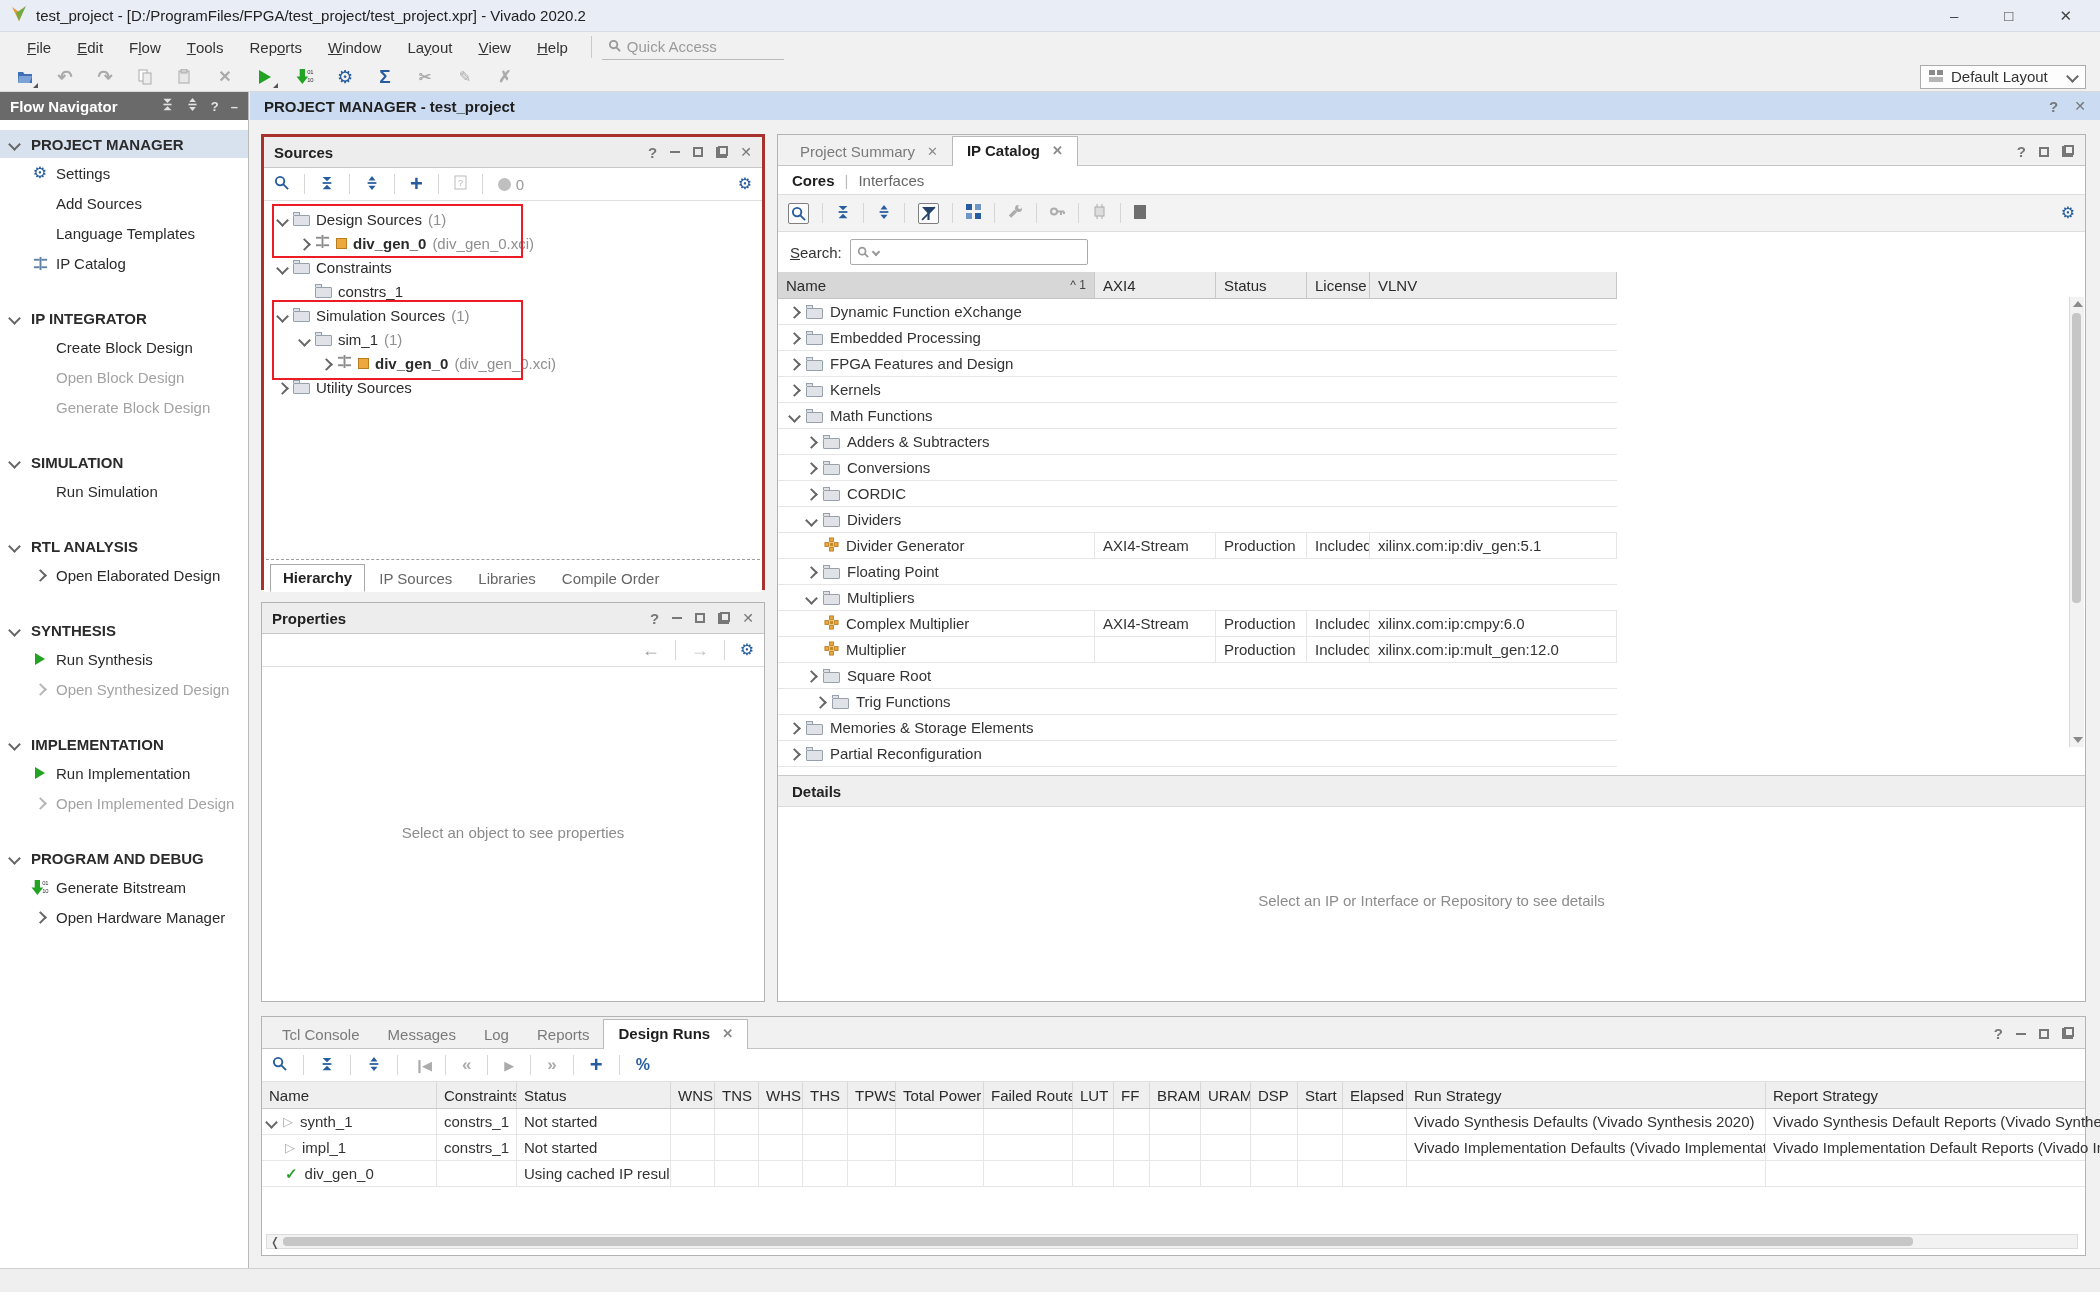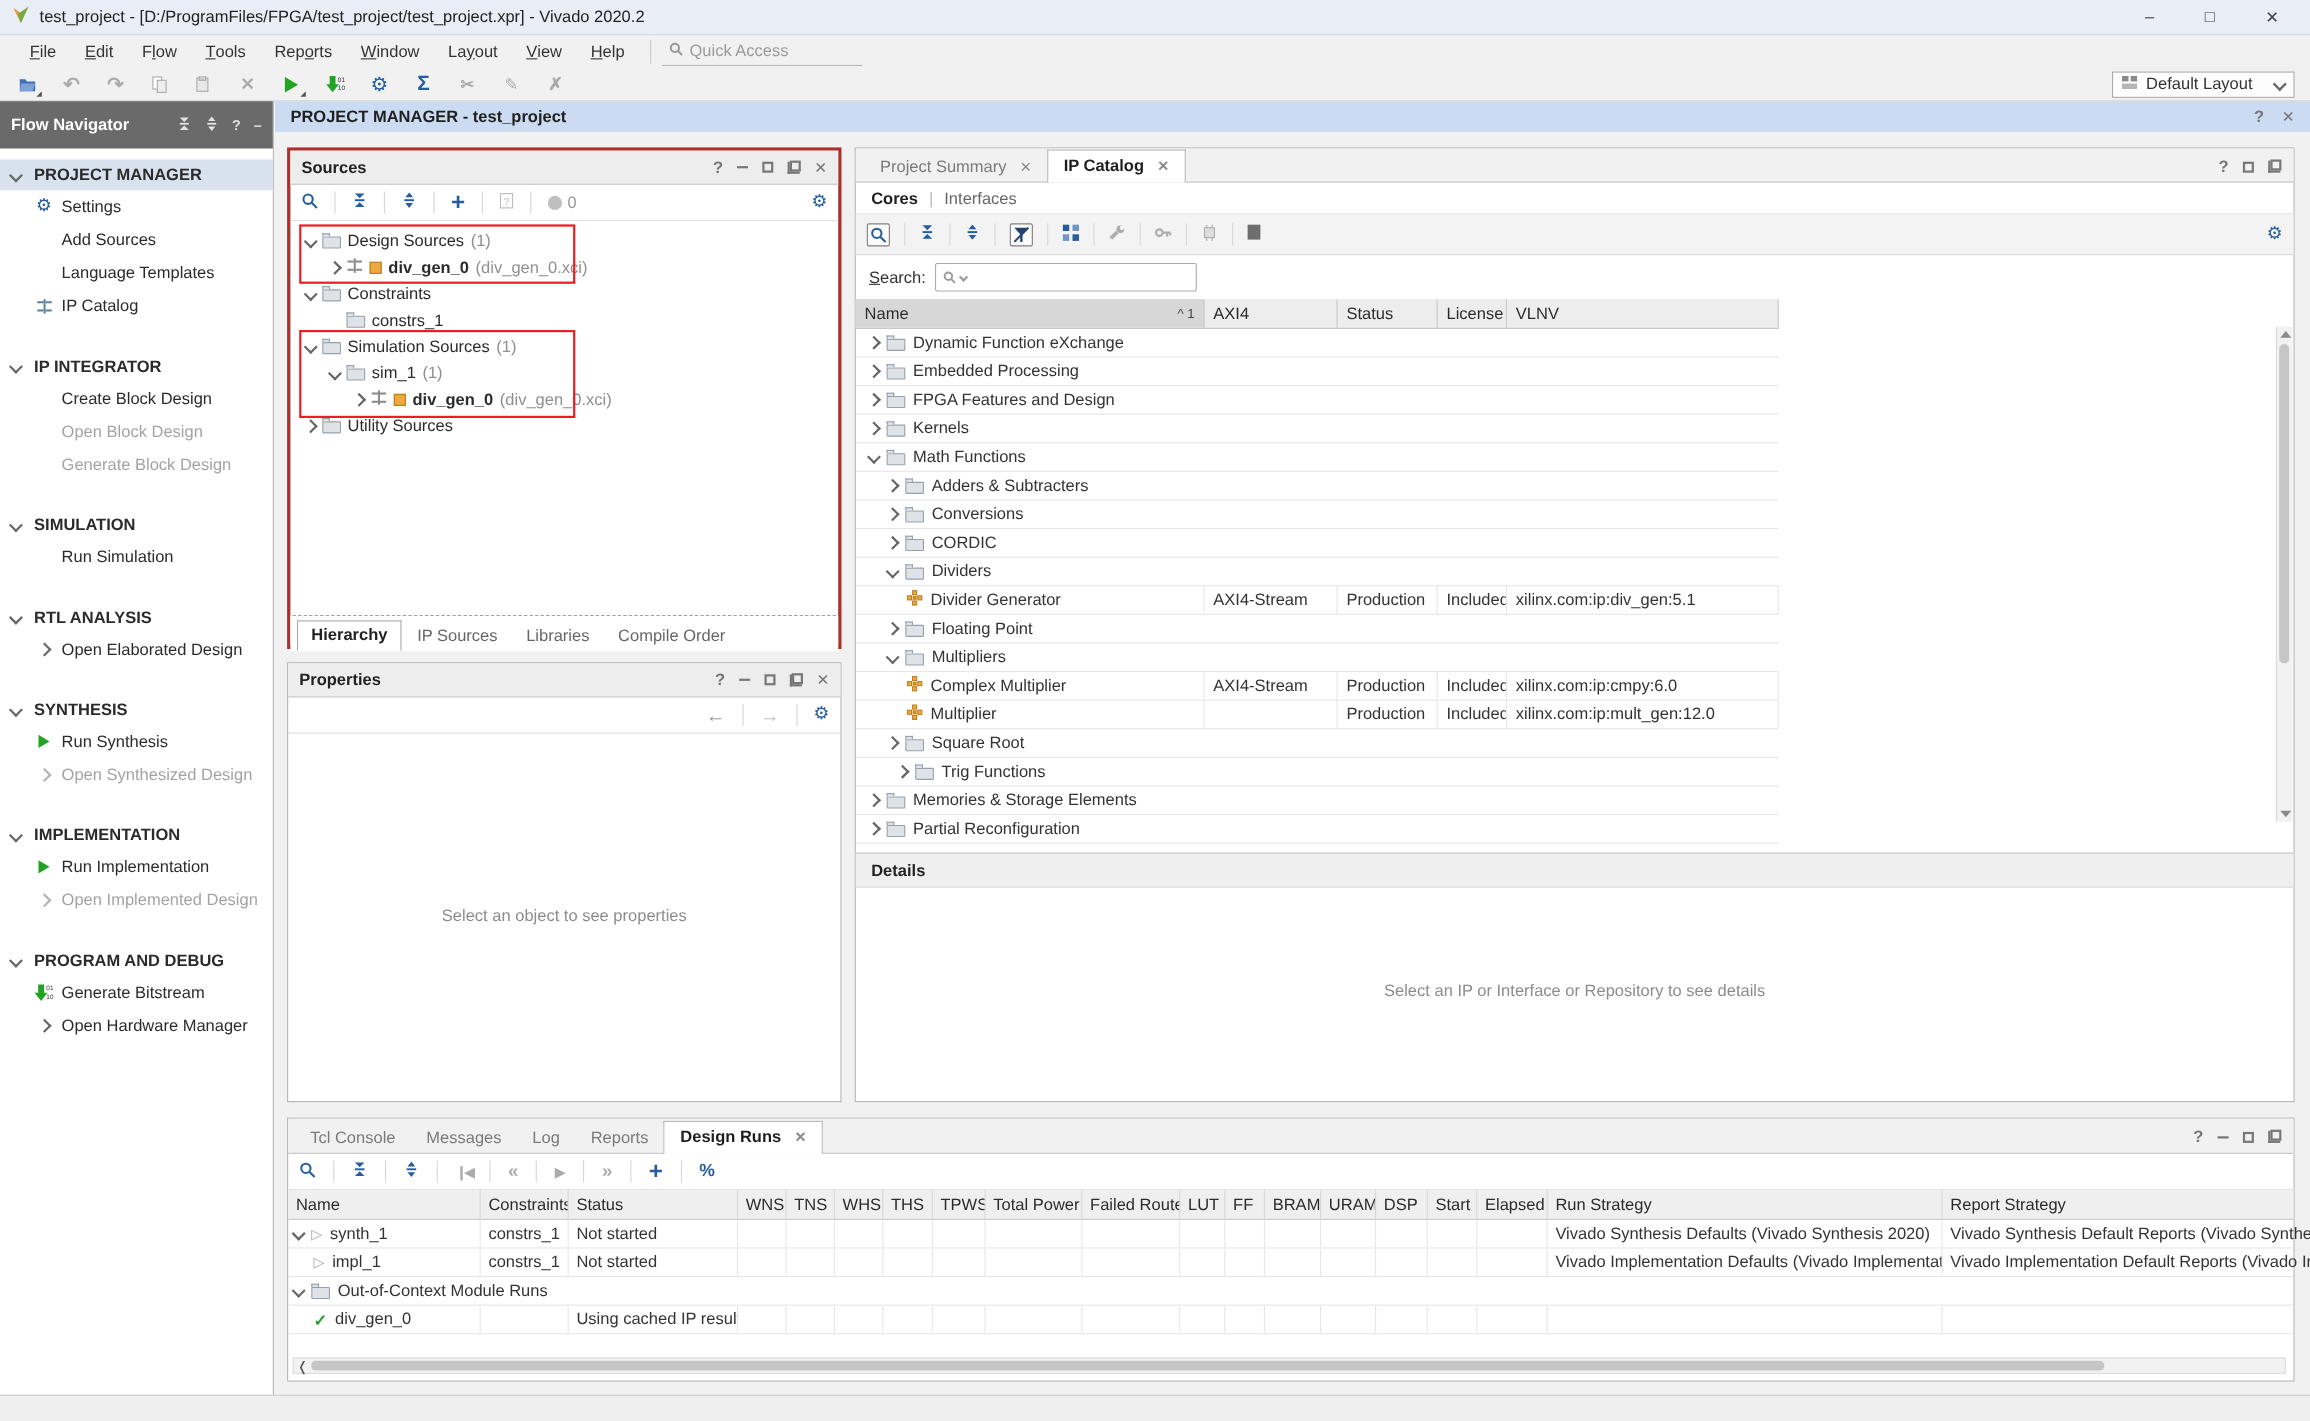--- a/index.html
+++ b/index.html
@@ -41,21 +41,21 @@
   .wm-max{display:inline-block;width:10px;height:10px;border:2px solid #777;box-sizing:border-box;}
   .wm-float{display:inline-block;position:relative;width:11px;height:11px;border-left:2px solid #777;border-bottom:2px solid #777;box-sizing:border-box;}
   .wm-float::after{content:"";position:absolute;right:-1px;top:-1px;width:6px;height:6px;border:2px solid #777;}
   .wm-x{color:#777;font-size:14px;}
   .wm-q{color:#777;font-size:15px;font-weight:bold;}
   .wicons{display:flex;gap:13px;align-items:center;margin-left:auto;}
   .badge0{width:13px;height:13px;border-radius:50%;background:#BFBFBF;display:inline-block;}
 
   
   .flownav{left:0;top:92px;width:249px;height:1176px;background:#FFF;border-right:1px solid #B9B9B9;box-sizing:border-box;}
-  .fnhdr{height:43px;background:#6A6A6A;color:#FFF;font-weight:bold;display:flex;align-items:center;padding:0 10px;}
+  .fnhdr{height:28px;background:#6A6A6A;color:#FFF;font-weight:bold;display:flex;align-items:center;padding:0 10px;}
   .fnhdr .ic{display:flex;gap:12px;margin-left:auto;color:#E3E3E3;font-size:13px;align-items:center;}
   .fnsec{margin-top:26px;}
   .fnsec.first{margin-top:10px;}
   .fnsechdr{height:28px;display:flex;align-items:center;gap:12px;padding-left:10px;font-weight:bold;color:#2B2B2B;}
   .fnsechdr.sel{background:#D8E1EE;}
   .fnitem{height:30px;display:flex;align-items:center;gap:8px;padding-left:56px;color:#2B2B2B;position:relative;}
   .fnitem.dis{color:#A3A3A3;}
   .fnitem .ii{position:absolute;left:30px;width:20px;display:flex;justify-content:center;}
 
   
@@ -932,27 +932,20 @@
         <span class="cc"></span>
         <span class="cc"></span>
         <span class="cc"></span>
         <span class="cc"></span>
         <span class="cc"></span>
         <span class="cc"></span>
         <span class="cc"></span>
         <span class="cc">Vivado Implementation Defaults (Vivado Implementation 2020)</span>
         <span class="cc">Vivado Implementation Default Reports (Vivado Implementation 2020)</span>
       </div>
-      <div class="drow group">
-        <span class="namec2" style="padding-left: 5px; grid-column: 1 / -1; display: flex; align-items: center; gap: 7px;">
-          <span><span class="chev down"></span></span>
-          <span class="fold"></span>
-          <span>Out-of-Context Module Runs</span>
-        </span>
-      </div>
       <div class="drow">
         <span class="cc" style="padding-left: 23px; display: flex; align-items: center; gap: 7px;">
           <span class="checkmark">✓</span>
           <span>div_gen_0</span>
         </span>
         <span class="cc"></span>
         <span class="cc">Using cached IP results</span>
         <span class="cc"></span>
         <span class="cc"></span>
         <span class="cc"></span>

